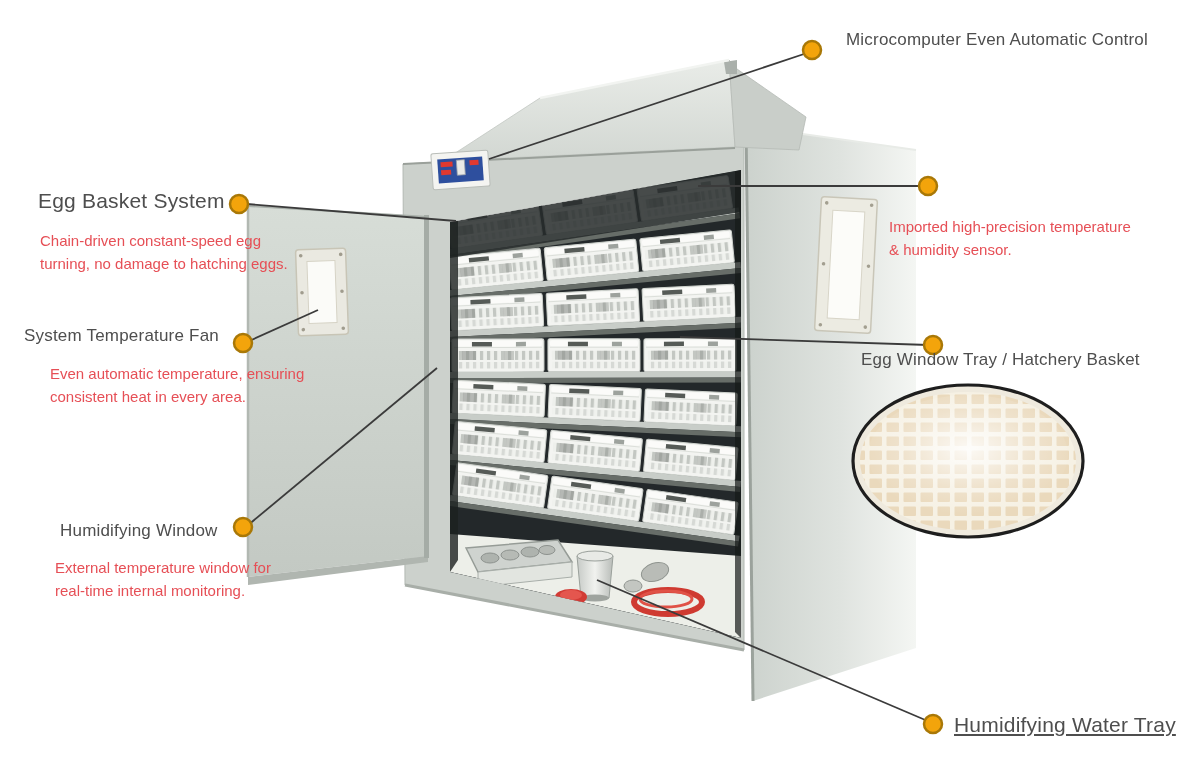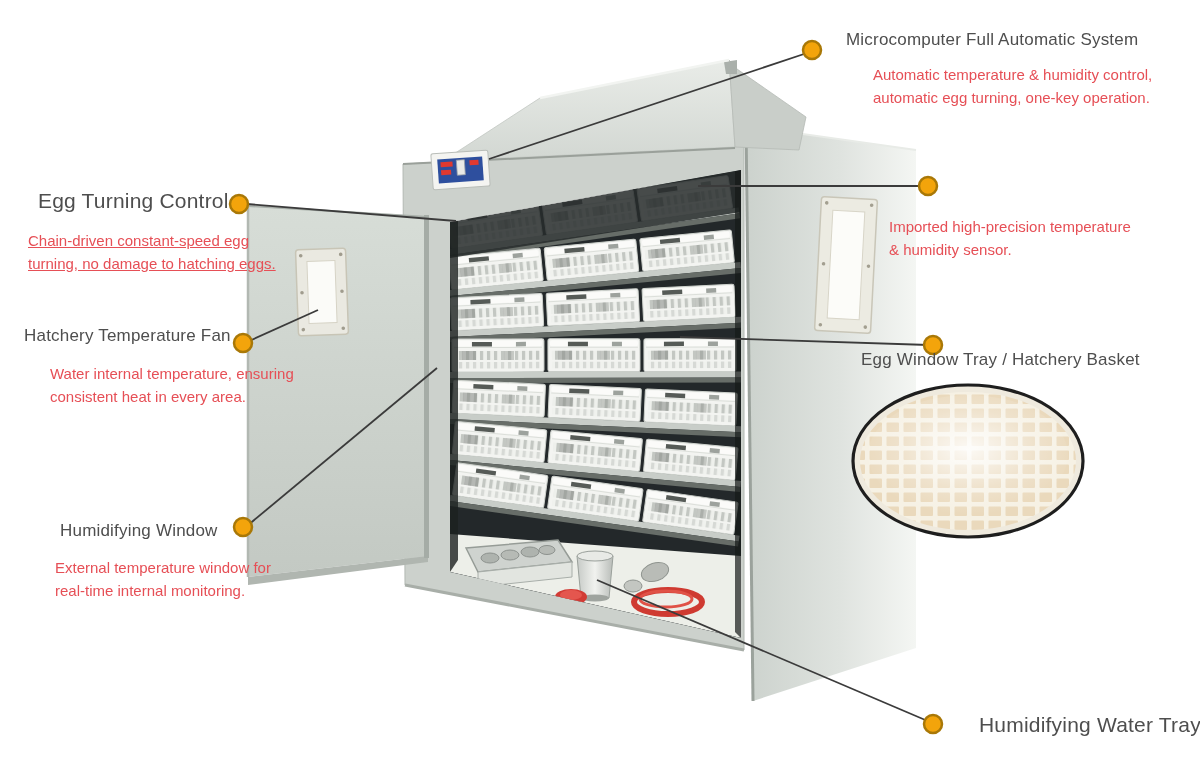--- a/index.html
+++ b/index.html
@@ -10,26 +10,26 @@
   .stage svg{position:absolute;left:0;top:0;}
   .co-title{
     position:absolute;color:#4e4e4e;font-size:17px;letter-spacing:.2px;white-space:nowrap;
   }
   .co-title.big{font-size:21px;}
   .co-desc{
     position:absolute;color:#e64f56;font-size:15px;line-height:23px;white-space:pre-line;
   }
   
   #t-micro{left:846px;top:30px;}   #d-micro{left:873px;top:63px;}
-  #t-eggsys{left:38px;top:189px;}  #d-eggsys{left:28px;top:229px;text-decoration:underline;}
+  #t-eggsys{left:38px;top:189px;}  #d-eggsys{left:40px;top:229px;}
   #t-sensor{left:937px;top:176px;} #d-sensor{left:889px;top:215px;}
   #t-fan{left:24px;top:326px;}     #d-fan{left:50px;top:362px;}
   #t-tray{left:861px;top:350px;}   #d-tray{left:807px;top:555px;}
   #t-obs{left:60px;top:521px;}     #d-obs{left:55px;top:556px;}
-  #t-humid{left:979px;top:713px;}
+  #t-humid{left:954px;top:713px;text-decoration:underline;}
 </style>
 </head>
 <body>
 
 <div class="stage">
 
   <svg width="1200" height="762" viewBox="0 0 1200 762">
     <defs>
       <linearGradient id="ldoor" x1="0" y1="0" x2="0" y2="1">
         <stop offset="0" stop-color="#d7ddd7"></stop>
@@ -251,33 +251,31 @@
       <circle cx="812" cy="50" r="9"></circle>
       <circle cx="239" cy="204" r="9"></circle>
       <circle cx="928" cy="186" r="9"></circle>
       <circle cx="243" cy="343" r="9"></circle>
       <circle cx="933" cy="345" r="9"></circle>
       <circle cx="243" cy="527" r="9"></circle>
       <circle cx="933" cy="724" r="9"></circle>
     </g>
   </svg>
 
-  <div id="t-micro" class="co-title">Microcomputer Full Automatic System</div>
-  <div id="d-micro" class="co-desc">Automatic temperature &amp; humidity control,
-automatic egg turning, one-key operation.</div>
-
-  <div id="t-eggsys" class="co-title big">Egg Turning Control</div>
+  <div id="t-micro" class="co-title">Microcomputer Even Automatic Control</div>
+
+  <div id="t-eggsys" class="co-title big">Egg Basket System</div>
   <div id="d-eggsys" class="co-desc">Chain-driven constant-speed egg
 turning, no damage to hatching eggs.</div>
 
   <div id="d-sensor" class="co-desc">Imported high-precision temperature
 &amp; humidity sensor.</div>
 
-  <div id="t-fan" class="co-title">Hatchery Temperature Fan</div>
-  <div id="d-fan" class="co-desc">Water internal temperature, ensuring
+  <div id="t-fan" class="co-title">System Temperature Fan</div>
+  <div id="d-fan" class="co-desc">Even automatic temperature, ensuring
 consistent heat in every area.</div>
 
   <div id="t-tray" class="co-title">Egg Window Tray / Hatchery Basket</div>
 
   <div id="t-obs" class="co-title">Humidifying Window</div>
   <div id="d-obs" class="co-desc">External temperature window for
 real-time internal monitoring.</div>
 
   <div id="t-humid" class="co-title big">Humidifying Water Tray</div>
 </div>

